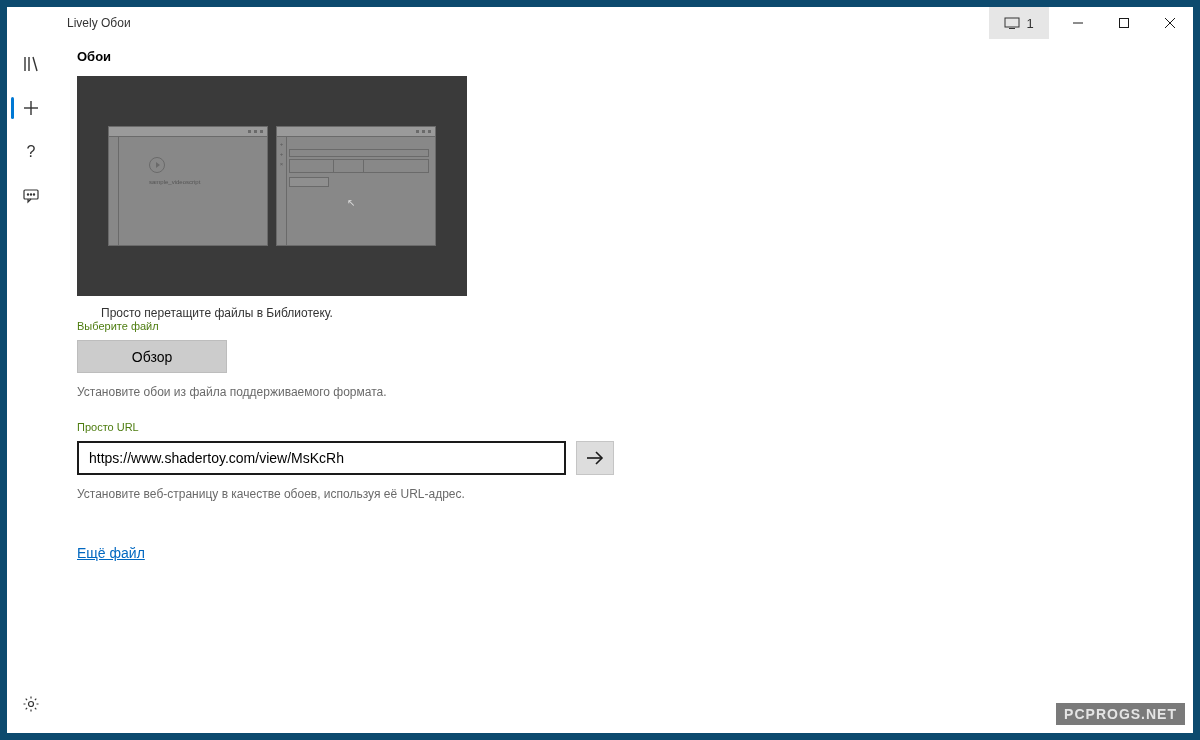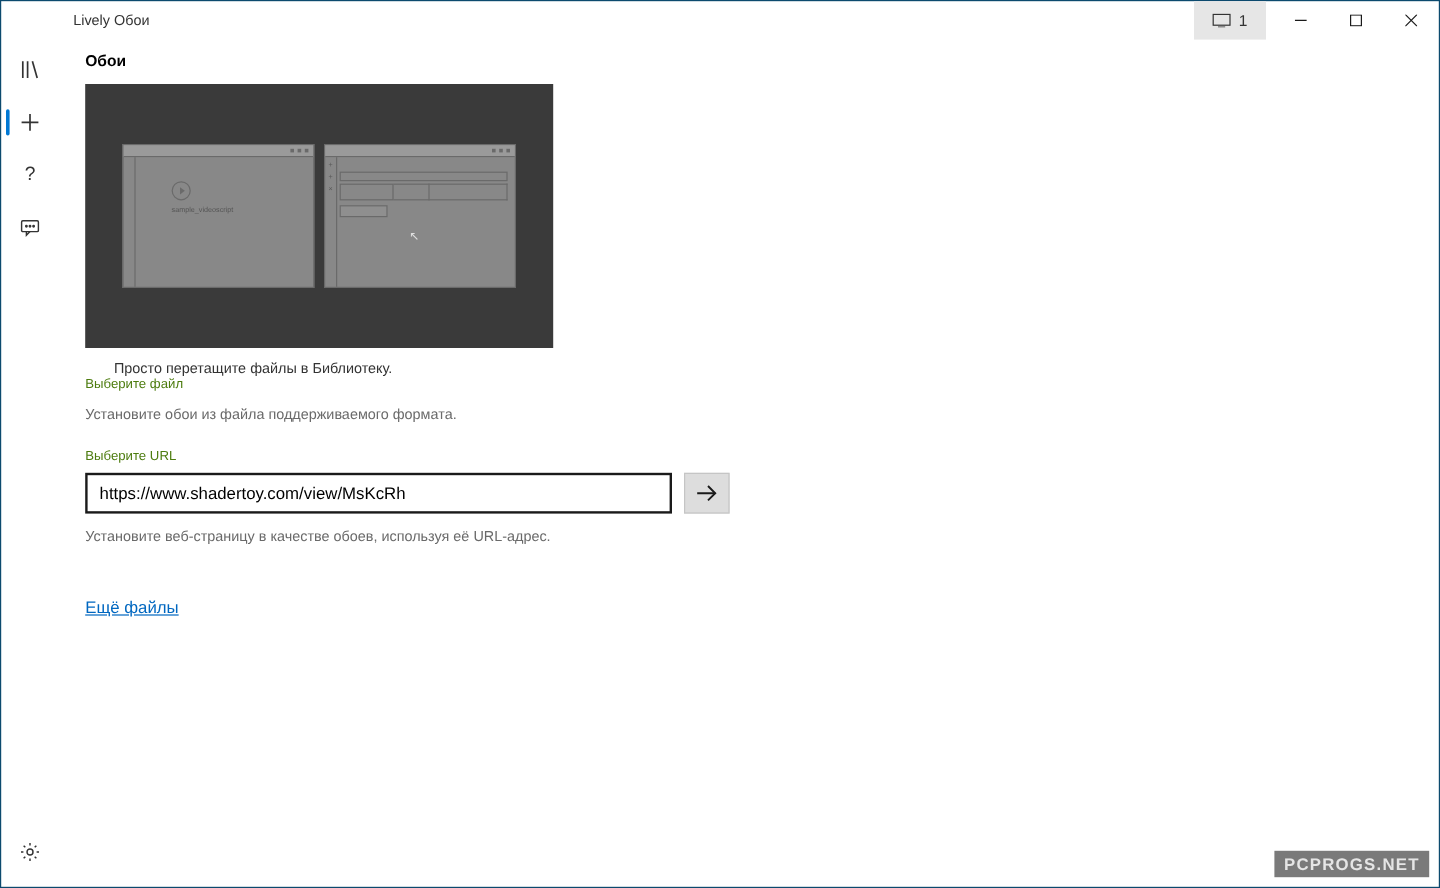--- a/index.html
+++ b/index.html
@@ -1,17 +1,17 @@
 <!DOCTYPE html>
 <html><head>
 <meta charset="utf-8">
 <style>
   * { box-sizing: border-box; margin: 0; padding: 0; font-family: "Segoe UI", Tahoma, sans-serif; }
   html, body { width: 1200px; height: 740px; overflow: hidden; background: #fff; }
-  .window { width: 1200px; height: 740px; border: 1px solid #0c4a6e; position: relative; display: flex; flex-direction: column; }
+  .window { width: 1200px; height: 740px; border: 7px solid #0c4a6e; position: relative; display: flex; flex-direction: column; }
   .titlebar { height: 32px; display: flex; align-items: center; padding-left: 60px; font-size: 12px; color: #333; position: relative; }
   .title-text { flex: 1; }
   .title-controls { display: flex; align-items: center; height: 32px; }
   .display-badge { background: #e6e6e6; height: 32px; width: 60px; display: flex; align-items: center; justify-content: center; font-size: 13px; gap: 6px; margin-right: 6px; }
   .win-btn { width: 46px; height: 32px; display: flex; align-items: center; justify-content: center; font-size: 12px; }
   .win-btn svg { stroke: #1a1a1a; fill: none; }
   .body { flex: 1; display: flex; min-height: 0; }
   .sidebar { width: 48px; display: flex; flex-direction: column; align-items: center; padding-top: 6px; gap: 6px; position: relative; }
   .side-btn { width: 40px; height: 38px; display: flex; align-items: center; justify-content: center; color: #333; position: relative; }
   .side-btn.active::before { content: ""; position: absolute; left: 0; top: 8px; bottom: 8px; width: 3px; background: #0078d4; border-radius: 2px; }
@@ -156,32 +156,33 @@
               </div>
             <div class="mini-input"></div>
           </div>
           <div class="mini-cursor">↖</div>
         </div>
       </div>
       <div class="caption">Просто перетащите файлы в Библиотеку.</div>
 
 
       <div class="field-label">Выберите файл</div>
+      <button class="browse-btn">Обзор</button>
       <div class="helper">Установите обои из файла поддерживаемого формата.</div>
 
-      <div class="field-label">Выберите URL</div>
+      <div class="field-label">Просто URL</div>
       <div class="url-row">
         <input class="url-input" type="text" value="https://www.shadertoy.com/view/MsKcRh" style="">
         <button class="go-btn">
           <svg width="18" height="14" viewBox="0 0 18 14" stroke="#1a1a1a" fill="none" stroke-width="1.6">
               <line x1="1" y1="7" x2="16" y2="7"></line>
               <polyline points="10,1 16,7 10,13"></polyline>
             </svg>
         </button>
       </div>
       <div class="helper">Установите веб-страницу в качестве обоев, используя её URL-адрес.</div>
 
-      <a class="more-link">Ещё файлы</a>
+      <a class="more-link">Ещё файл</a>
     </div>
   </div>
 
   <div class="watermark">PCPROGS.NET</div>
 </div>
 
 </body></html>

